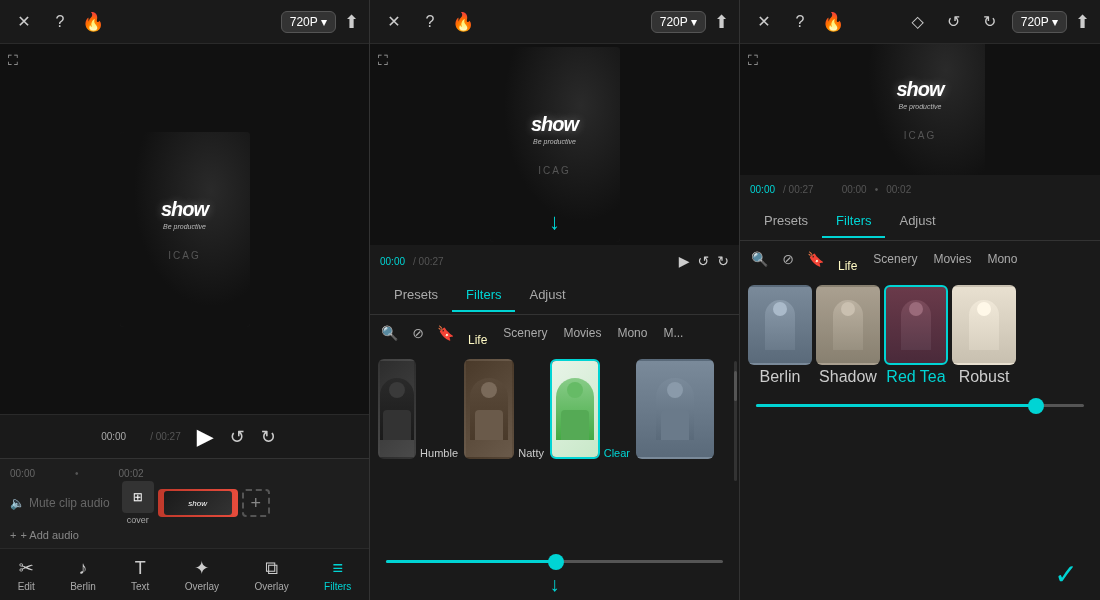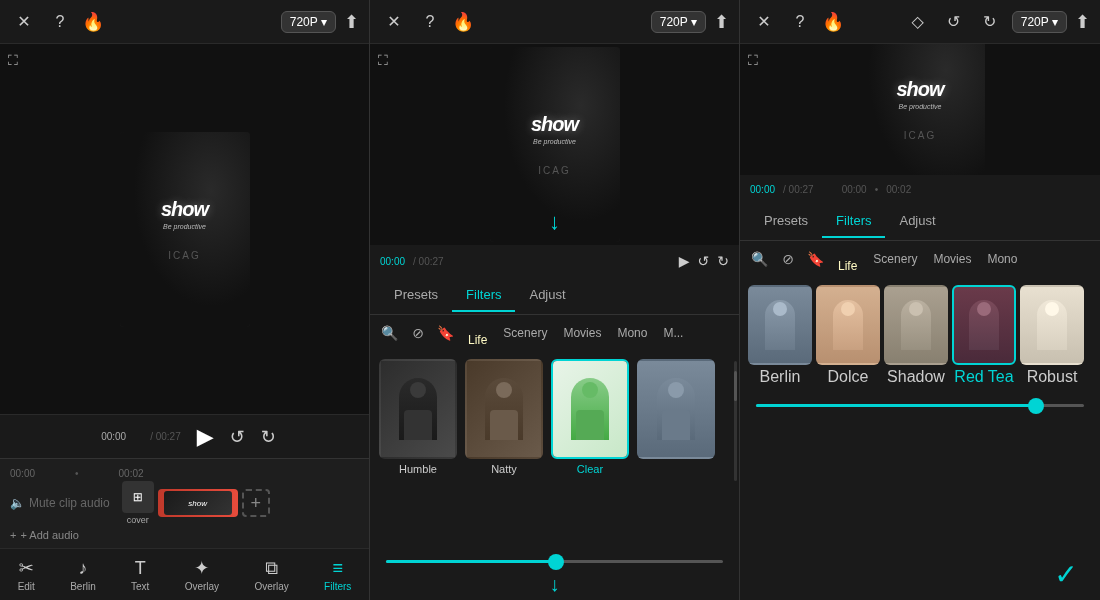--- a/index.html
+++ b/index.html
@@ -275,22 +275,22 @@
       display: flex;
       flex-wrap: wrap;
       padding: 8px;
       gap: 6px;
       overflow-y: auto;
       flex: 1;
     }
     .filter-item {
       width: 80px;
       display: flex;
-      flex-direction: column;
-      align-items: center;
+      flex-direction: row;
+      align-items: flex-end;
       gap: 4px;
       cursor: pointer;
     }
     .filter-thumb {
       width: 78px;
       height: 100px;
       border-radius: 6px;
       overflow: hidden;
       position: relative;
       border: 2px solid transparent;
@@ -804,30 +804,20 @@
         <div class="right-filter-thumb" style="background:linear-gradient(180deg,#7a8a9a,#5a6a7a);">
           <div style="width:100%;height:100%;display:flex;align-items:center;justify-content:center;">
             <div style="width:30px;height:50px;background:linear-gradient(180deg,#8a9aaa,#6a7a8a);border-radius:15px 15px 0 0;position:relative;">
               <div style="width:14px;height:14px;background:#aabaca;border-radius:50%;position:absolute;top:2px;left:50%;transform:translateX(-50%);"></div>
             </div>
           </div>
         </div>
         <span class="right-filter-label">Berlin</span>
       </div>
 
-      <div class="right-filter-item">
-        <div class="right-filter-thumb" style="background:linear-gradient(180deg,#d4b090,#b89070);">
-          <div style="width:100%;height:100%;display:flex;align-items:center;justify-content:center;">
-            <div style="width:30px;height:50px;background:linear-gradient(180deg,#e4c0a0,#c8a080);border-radius:15px 15px 0 0;position:relative;">
-              <div style="width:14px;height:14px;background:#f0d0b0;border-radius:50%;position:absolute;top:2px;left:50%;transform:translateX(-50%);"></div>
-            </div>
-          </div>
-        </div>
-        <span class="right-filter-label">Dolce</span>
-      </div>
 
       <div class="right-filter-item">
         <div class="right-filter-thumb" style="background:linear-gradient(180deg,#aaa090,#888070);">
           <div style="width:100%;height:100%;display:flex;align-items:center;justify-content:center;">
             <div style="width:30px;height:50px;background:linear-gradient(180deg,#bab0a0,#989080);border-radius:15px 15px 0 0;position:relative;">
               <div style="width:14px;height:14px;background:#cac0b0;border-radius:50%;position:absolute;top:2px;left:50%;transform:translateX(-50%);"></div>
             </div>
           </div>
         </div>
         <span class="right-filter-label">Shadow</span>

